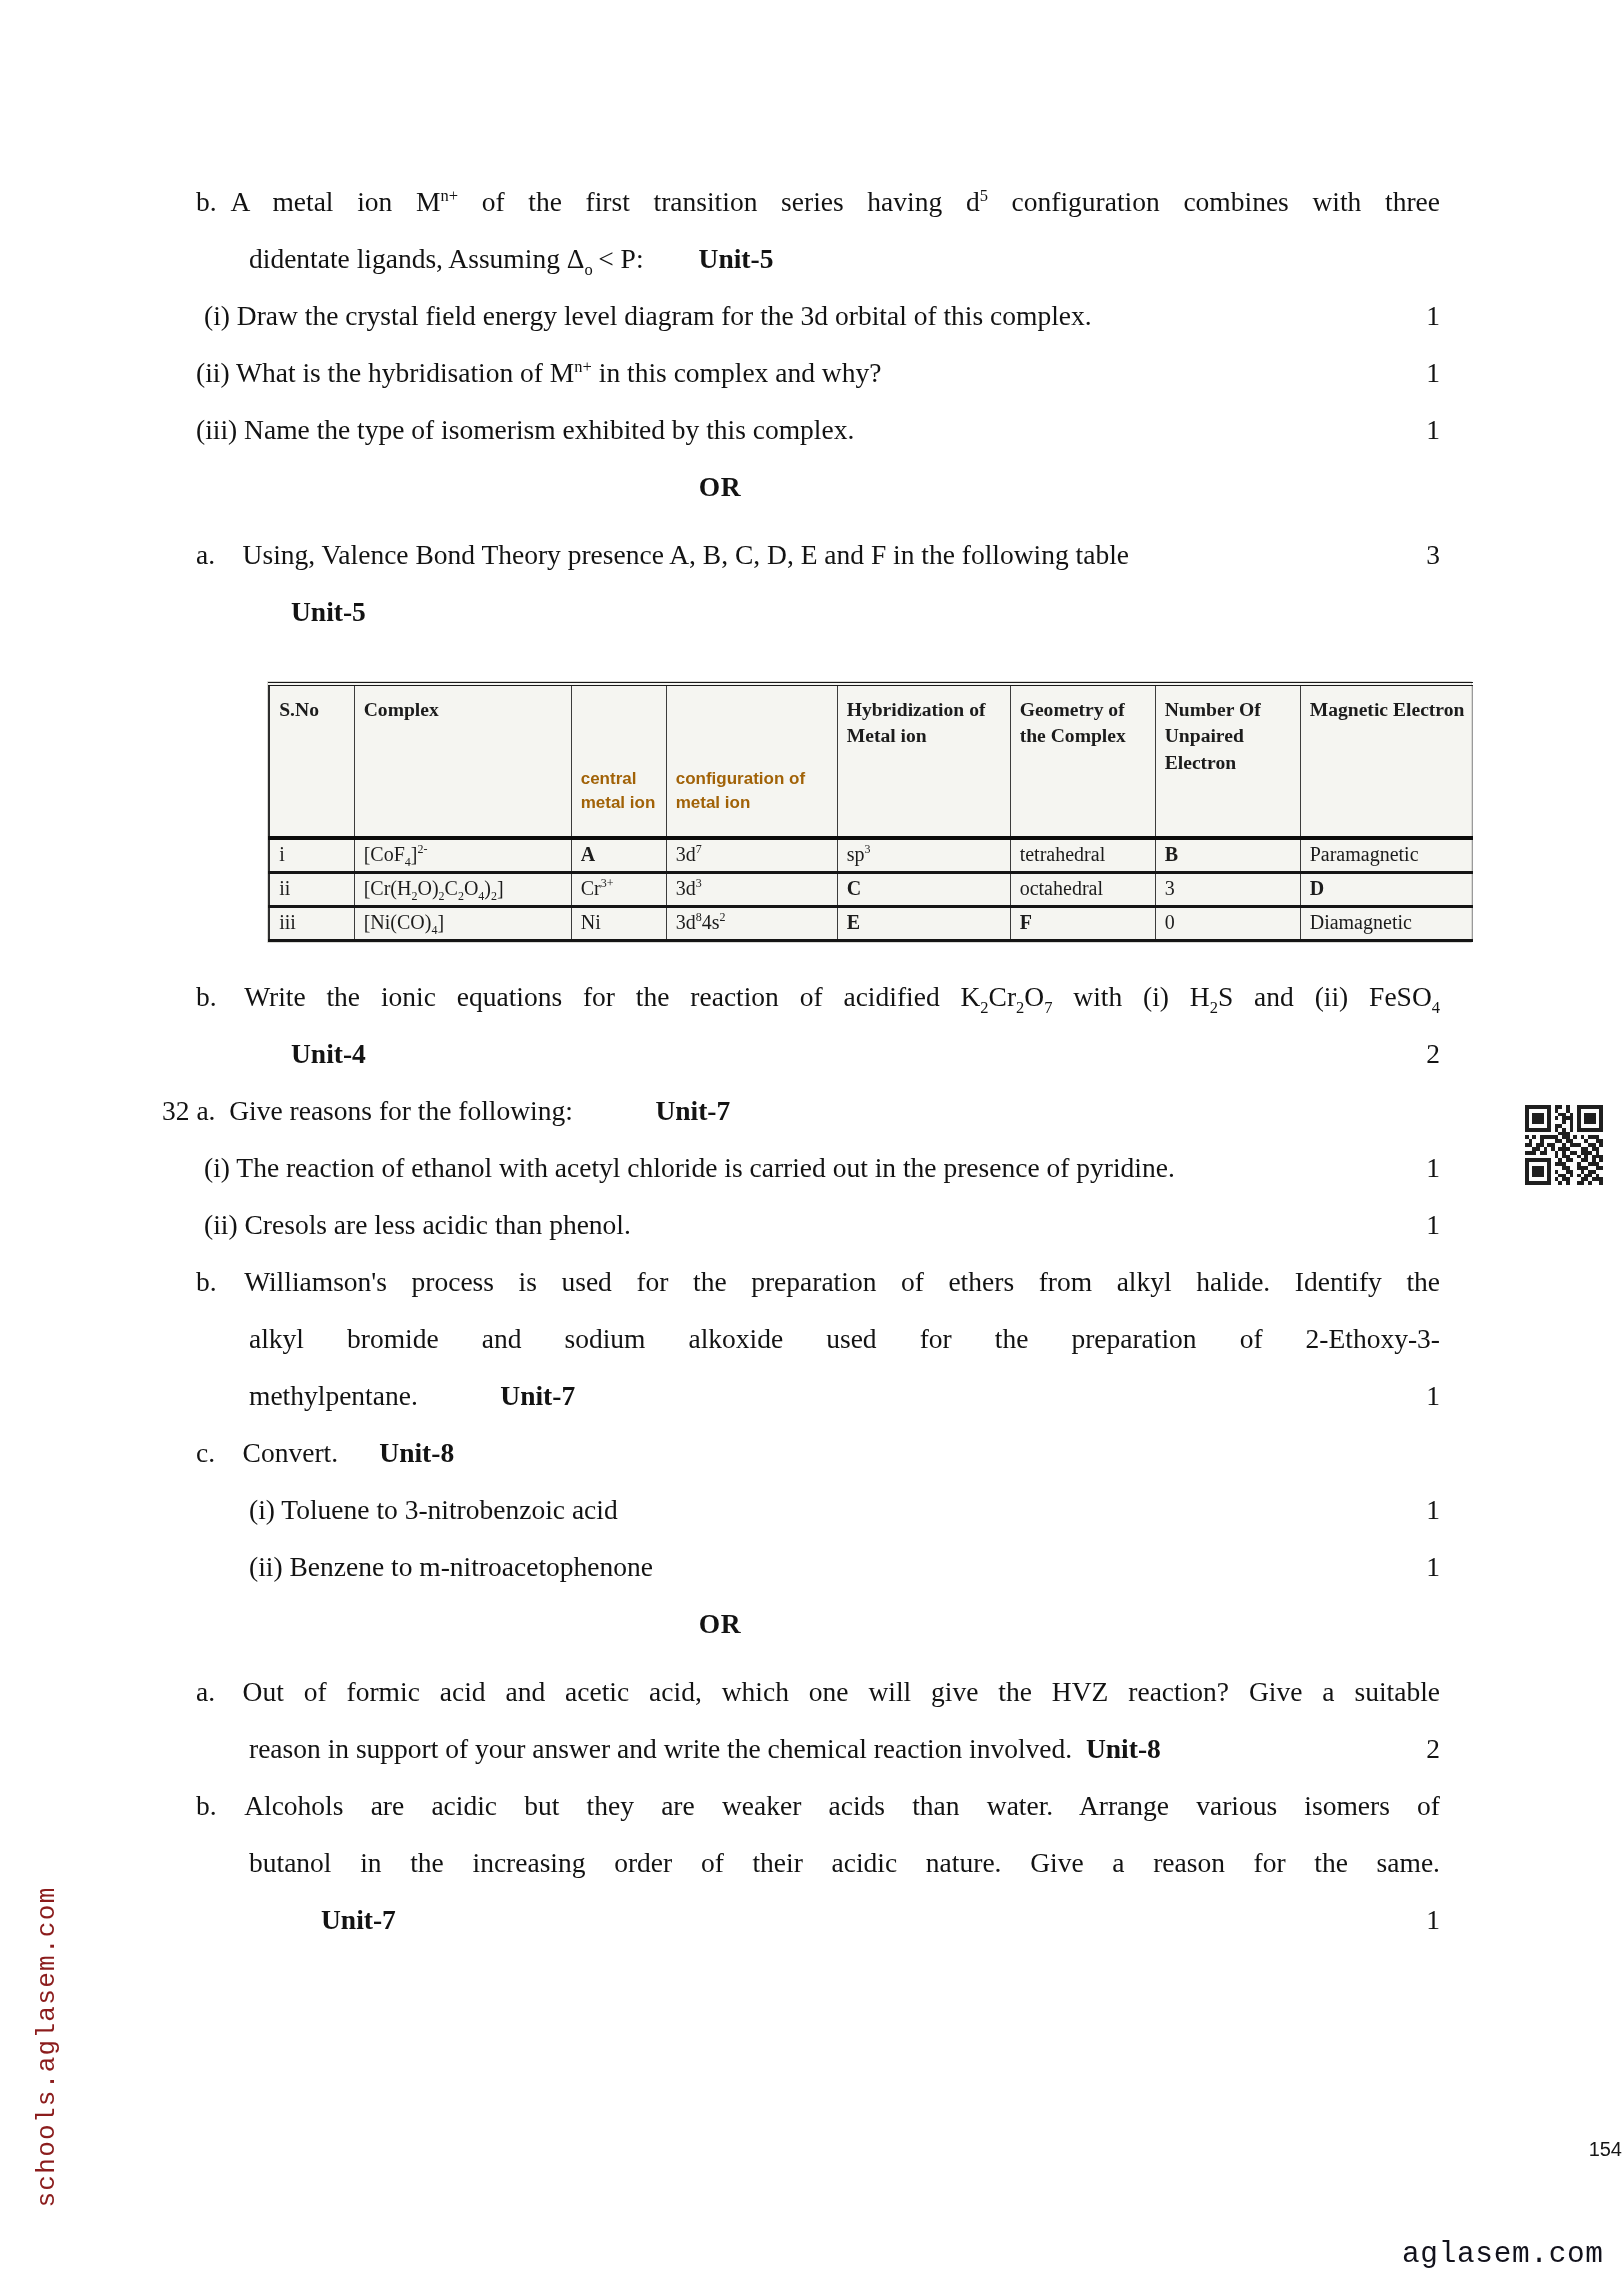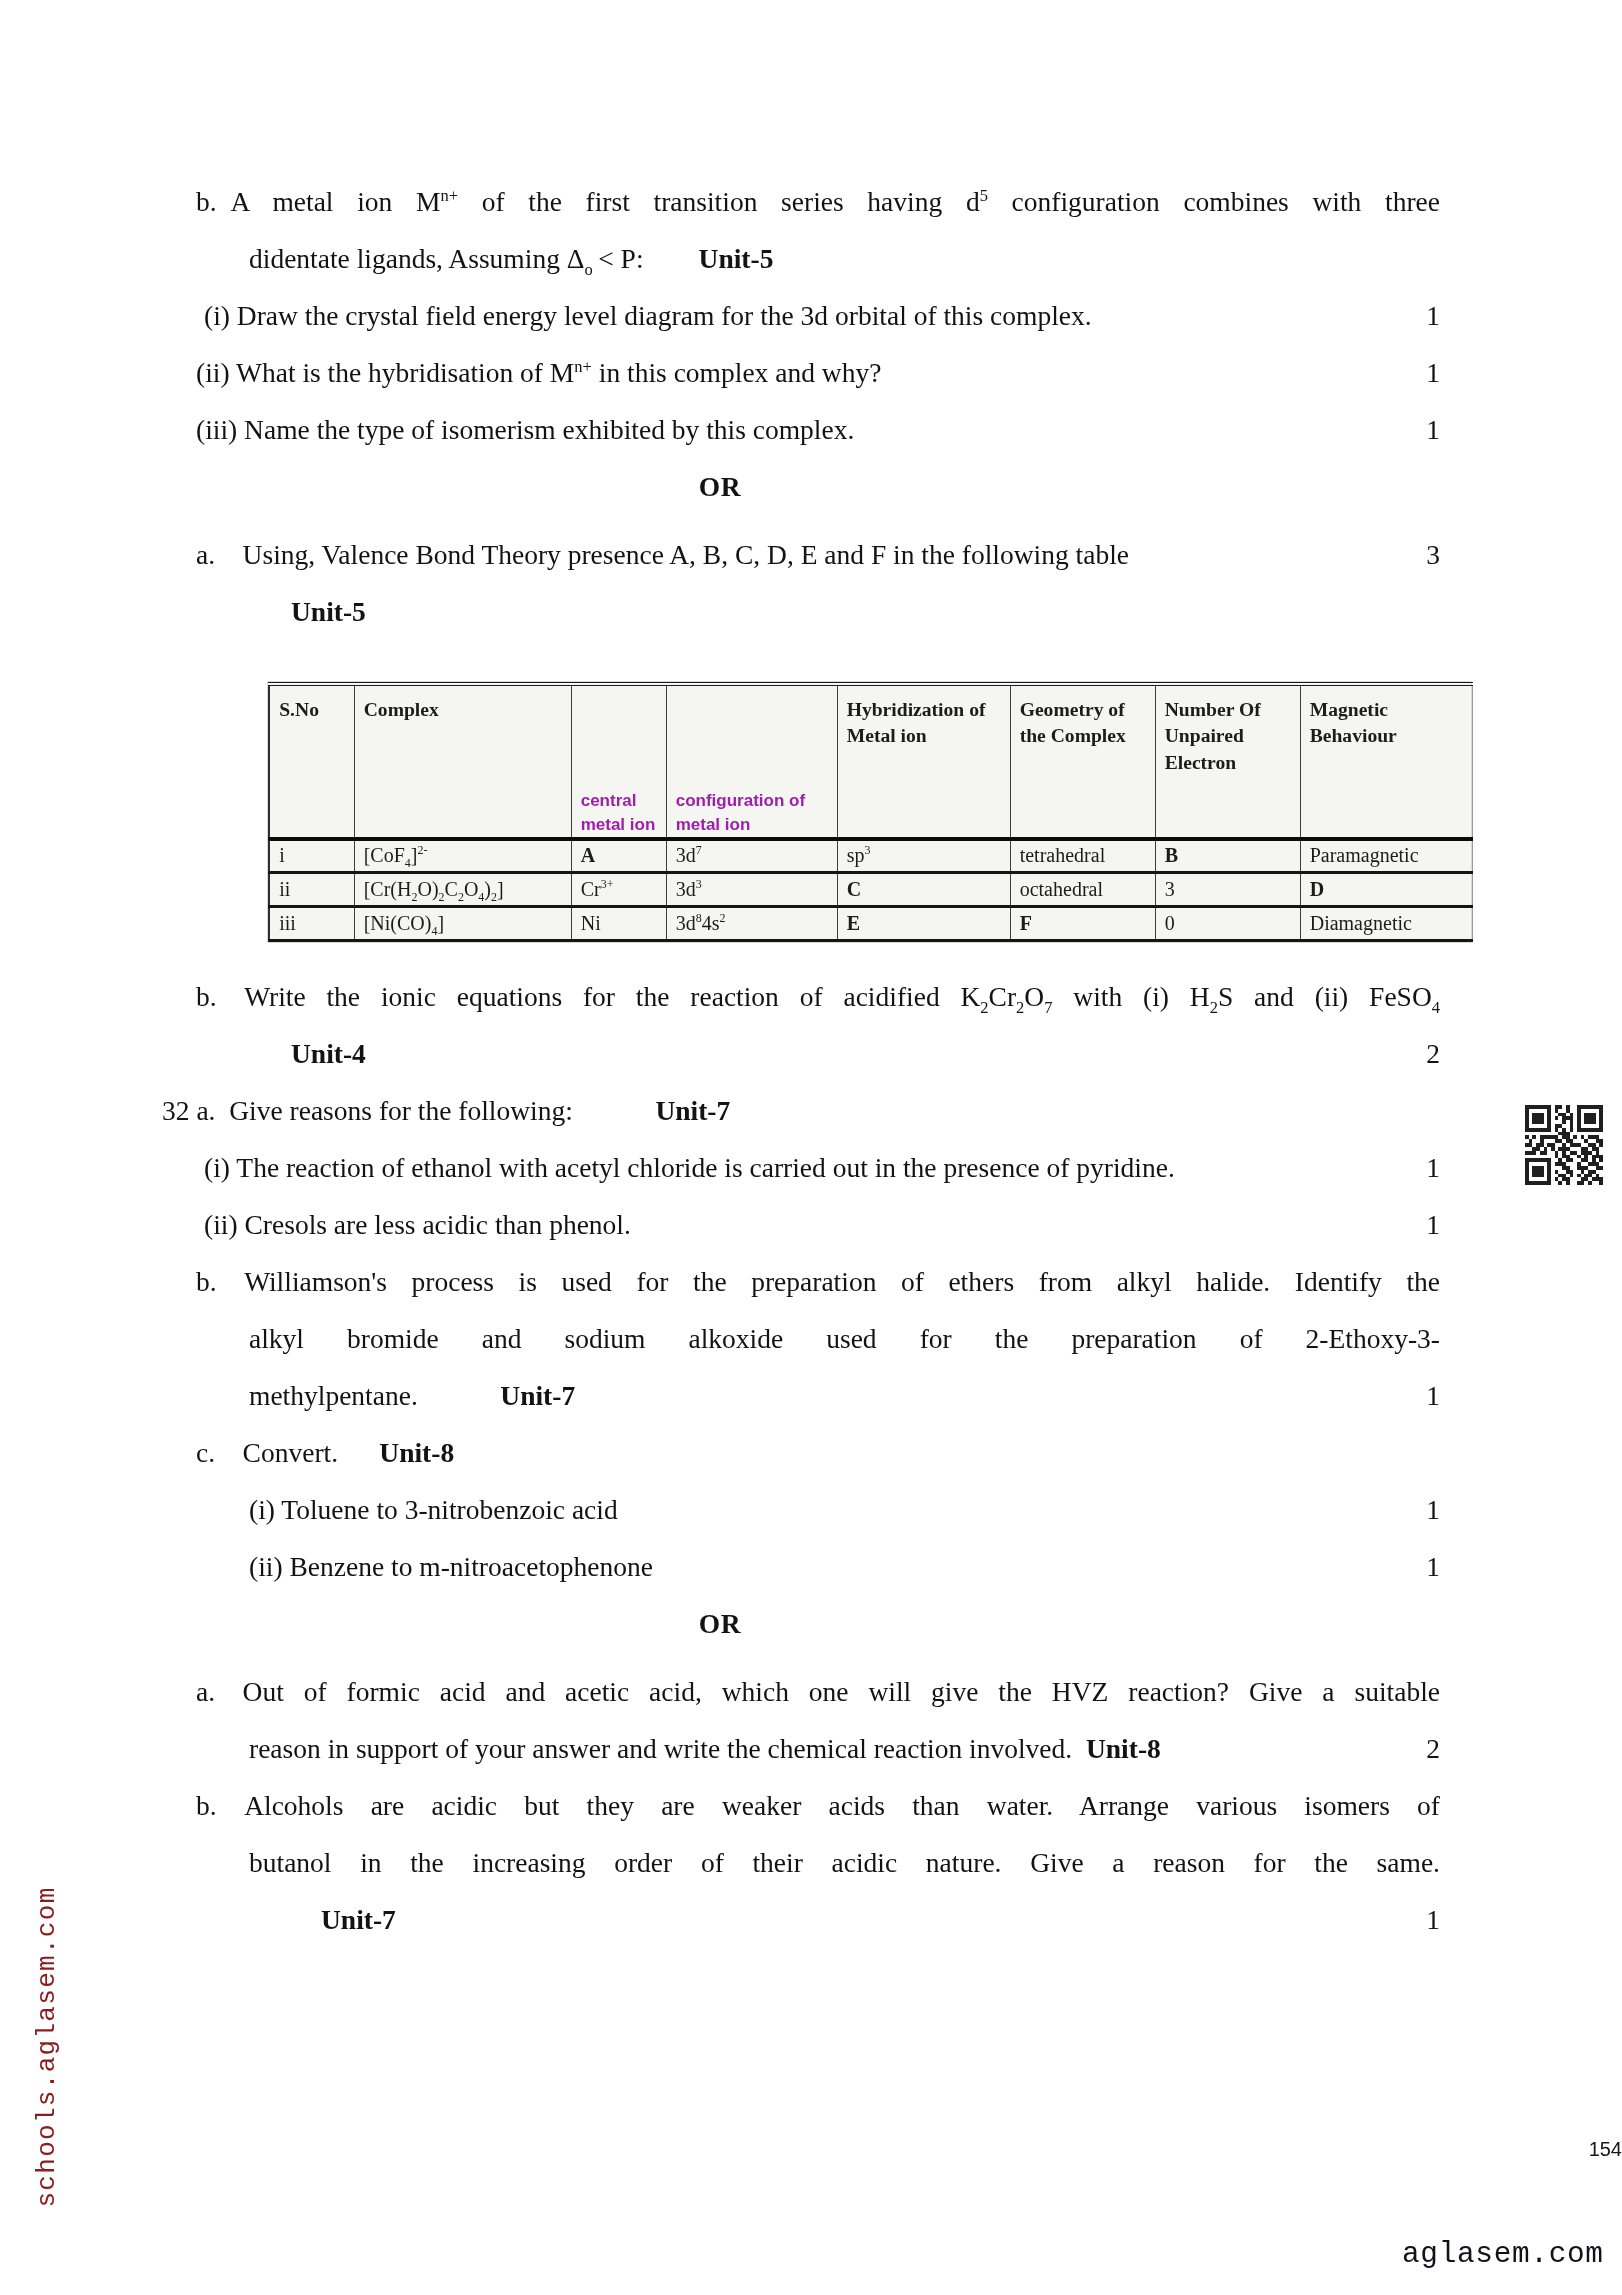--- a/index.html
+++ b/index.html
@@ -25,21 +25,21 @@
   
   .qtable{margin:29.4px 0 39px 268px;width:1203px;background:#f5f5f1;
           box-shadow:0 0 0 0.7px #c9c9c4;}
   .qtable table{border-collapse:collapse;table-layout:fixed;width:100%;
           font-size:19.6px;color:#1c1c1c;
           border-top:4.6px double #1a1a1a;border-left:2px solid #2e2e2e;
           border-right:1.3px solid #9a9a9a;border-bottom:3.3px solid #151515;border-radius:6px;}
   .qtable th{vertical-align:top;text-align:left;padding:10.5px 5.2px 0 9.2px;font-weight:600;
           border-left:1.3px solid #3c3c3c;border-bottom:4.6px solid #0b0b0b;
           height:154px;box-sizing:border-box;line-height:1.35;}
-  .qtable th.small{font-size:17px;padding-top:103px;font-family:"Liberation Sans",sans-serif;font-weight:700;color:#a21caf;line-height:1.4;}
+  .qtable th.small{font-size:17px;padding-top:81px;font-family:"Liberation Sans",sans-serif;font-weight:700;color:#a16207;line-height:1.4;}
   .qtable td{padding:2.6px 5.2px 3.9px 9.2px;border-left:1.3px solid #3c3c3c;border-bottom:3.3px solid #151515;
           height:34px;box-sizing:border-box;font-size:20px;vertical-align:middle;}
   .qtable th:first-child,.qtable td:first-child{border-left:none;}
   .qtable tbody tr:last-child td{border-bottom:none;}
 
   
   .qr{position:absolute;left:1525px;top:1105px;width:78px;height:80px;
       display:grid;grid-template-columns:repeat(21,1fr);grid-template-rows:repeat(21,1fr);
       background:#fdfdfd;}
   .qr .m{background:#1f1f1f;}
@@ -100,21 +100,21 @@
           </colgroup>
           <thead>
             <tr>
               <th>S.No</th>
               <th>Complex</th>
               <th class="small">central metal ion</th>
               <th class="small">configuration of metal ion</th>
               <th>Hybridization of Metal ion</th>
               <th>Geometry of the Complex</th>
               <th>Number Of Unpaired Electron</th>
-              <th>Magnetic Behaviour</th>
+              <th>Magnetic Electron</th>
             </tr>
           </thead>
           <tbody>
             <tr>
               <td>i</td>
               <td>[CoF<sub>4</sub>]<sup>2-</sup></td>
               <td><b>A</b></td>
               <td>3d<sup>7</sup></td>
               <td>sp<sup>3</sup></td>
               <td>tetrahedral</td>

